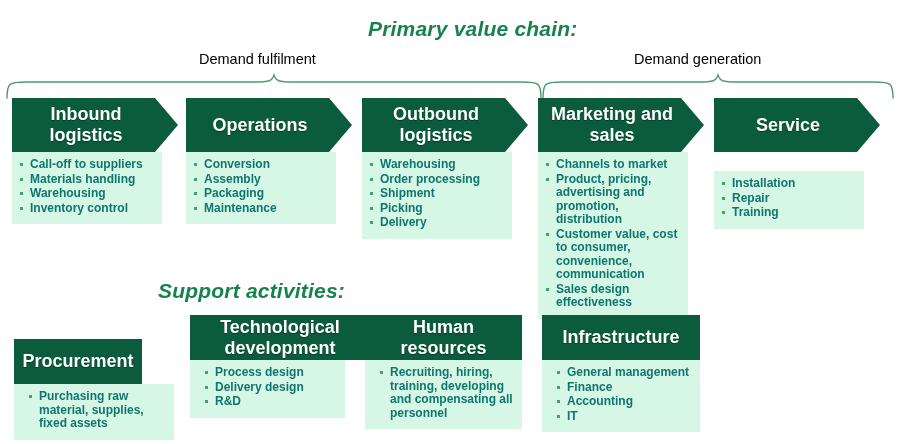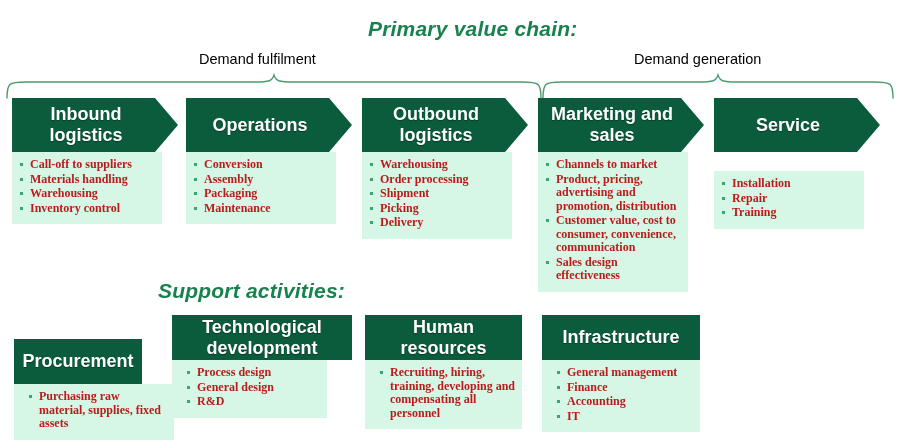--- a/index.html
+++ b/index.html
@@ -132,22 +132,21 @@
     margin: 0;
     padding: 0;
   }
   ul.bullets li {
     position: relative;
     padding-left: 11px;
     margin: 0 0 1px 0;
     font-size: 12px;
     line-height: 13.5px;
     font-weight: bold;
-    color: #b91c1c;
-    font-family: Liberation Serif, serif;
+    color: #0f766e;
   }
   ul.bullets li::before {
     content: "";
     position: absolute;
     left: 1px;
     top: 5px;
     width: 3px;
     height: 3px;
     background: #3aa573;
   }
@@ -281,27 +280,27 @@
 
   <div class="support-block" style="left:14px; width:128px;margin-top:24px;">
     <div class="support-head">Procurement</div>
     <div class="support-body" style="width:160px;">
       <ul class="bullets">
         <li>Purchasing raw material, supplies, fixed assets</li>
       </ul>
     </div>
   </div>
 
-  <div class="support-block" style="left:172px; width:180px;">
+  <div class="support-block" style="left:190px; width:180px;">
     <div class="support-head">Technological
 development</div>
     <div class="support-body" style="width:155px;">
       <ul class="bullets">
         <li>Process design</li>
-        <li>General design</li>
+        <li>Delivery design</li>
         <li>R&amp;D</li>
       </ul>
     </div>
   </div>
 
   <div class="support-block" style="left:365px; width:157px;">
     <div class="support-head">Human
 resources</div>
     <div class="support-body" style="width:157px;">
       <ul class="bullets">

